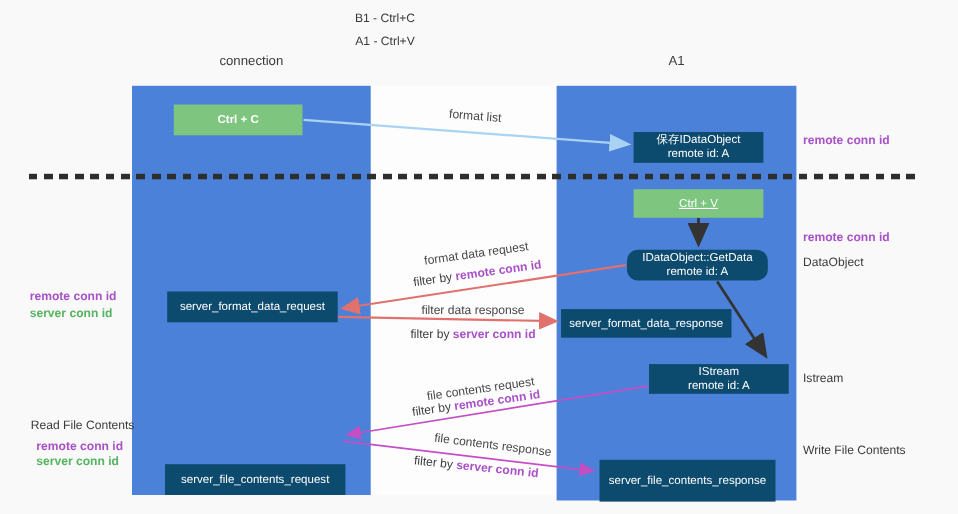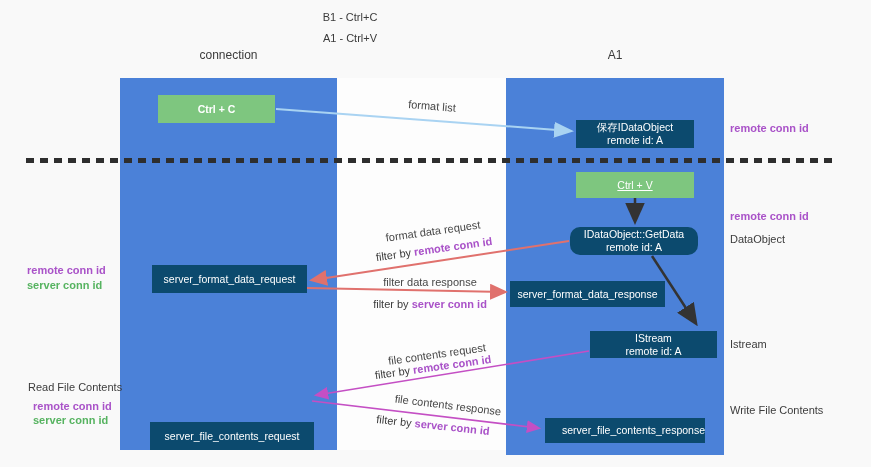--- a/index.html
+++ b/index.html
@@ -109,21 +109,21 @@
 
 <div class="abs box orange" style="left:590px;top:331px;width:127px;height:27px;">
   <span>IStream</span>
   <span>remote id: A</span>
 </div>
 
 <div class="abs box orange" style="left:150px;top:382px;width:164px;height:28px;margin-top:40px;">
   <span>server_file_contents_request</span>
 </div>
 
-<div class="abs box orange" style="left:545px;top:418px;width:160px;height:25px;align-items:flex-end;">
+<div class="abs box orange" style="left:545px;top:418px;width:160px;height:38px;">
   <span>server_file_contents_response</span>
 </div>
 
 <div class="lbl ctr" style="left:432px;top:100px;transform:translateX(-50%) rotate(4.5deg);">format list</div>
 
 <div class="lbl ctr" style="left:433px;top:225px;transform:translateX(-50%) rotate(-8deg);">format data request</div>
 <div class="lbl ctr" style="left:434px;top:243px;transform:translateX(-50%) rotate(-8deg);">
   <span class="dark">filter by </span><span class="purple">remote conn id</span>
 </div>
 

